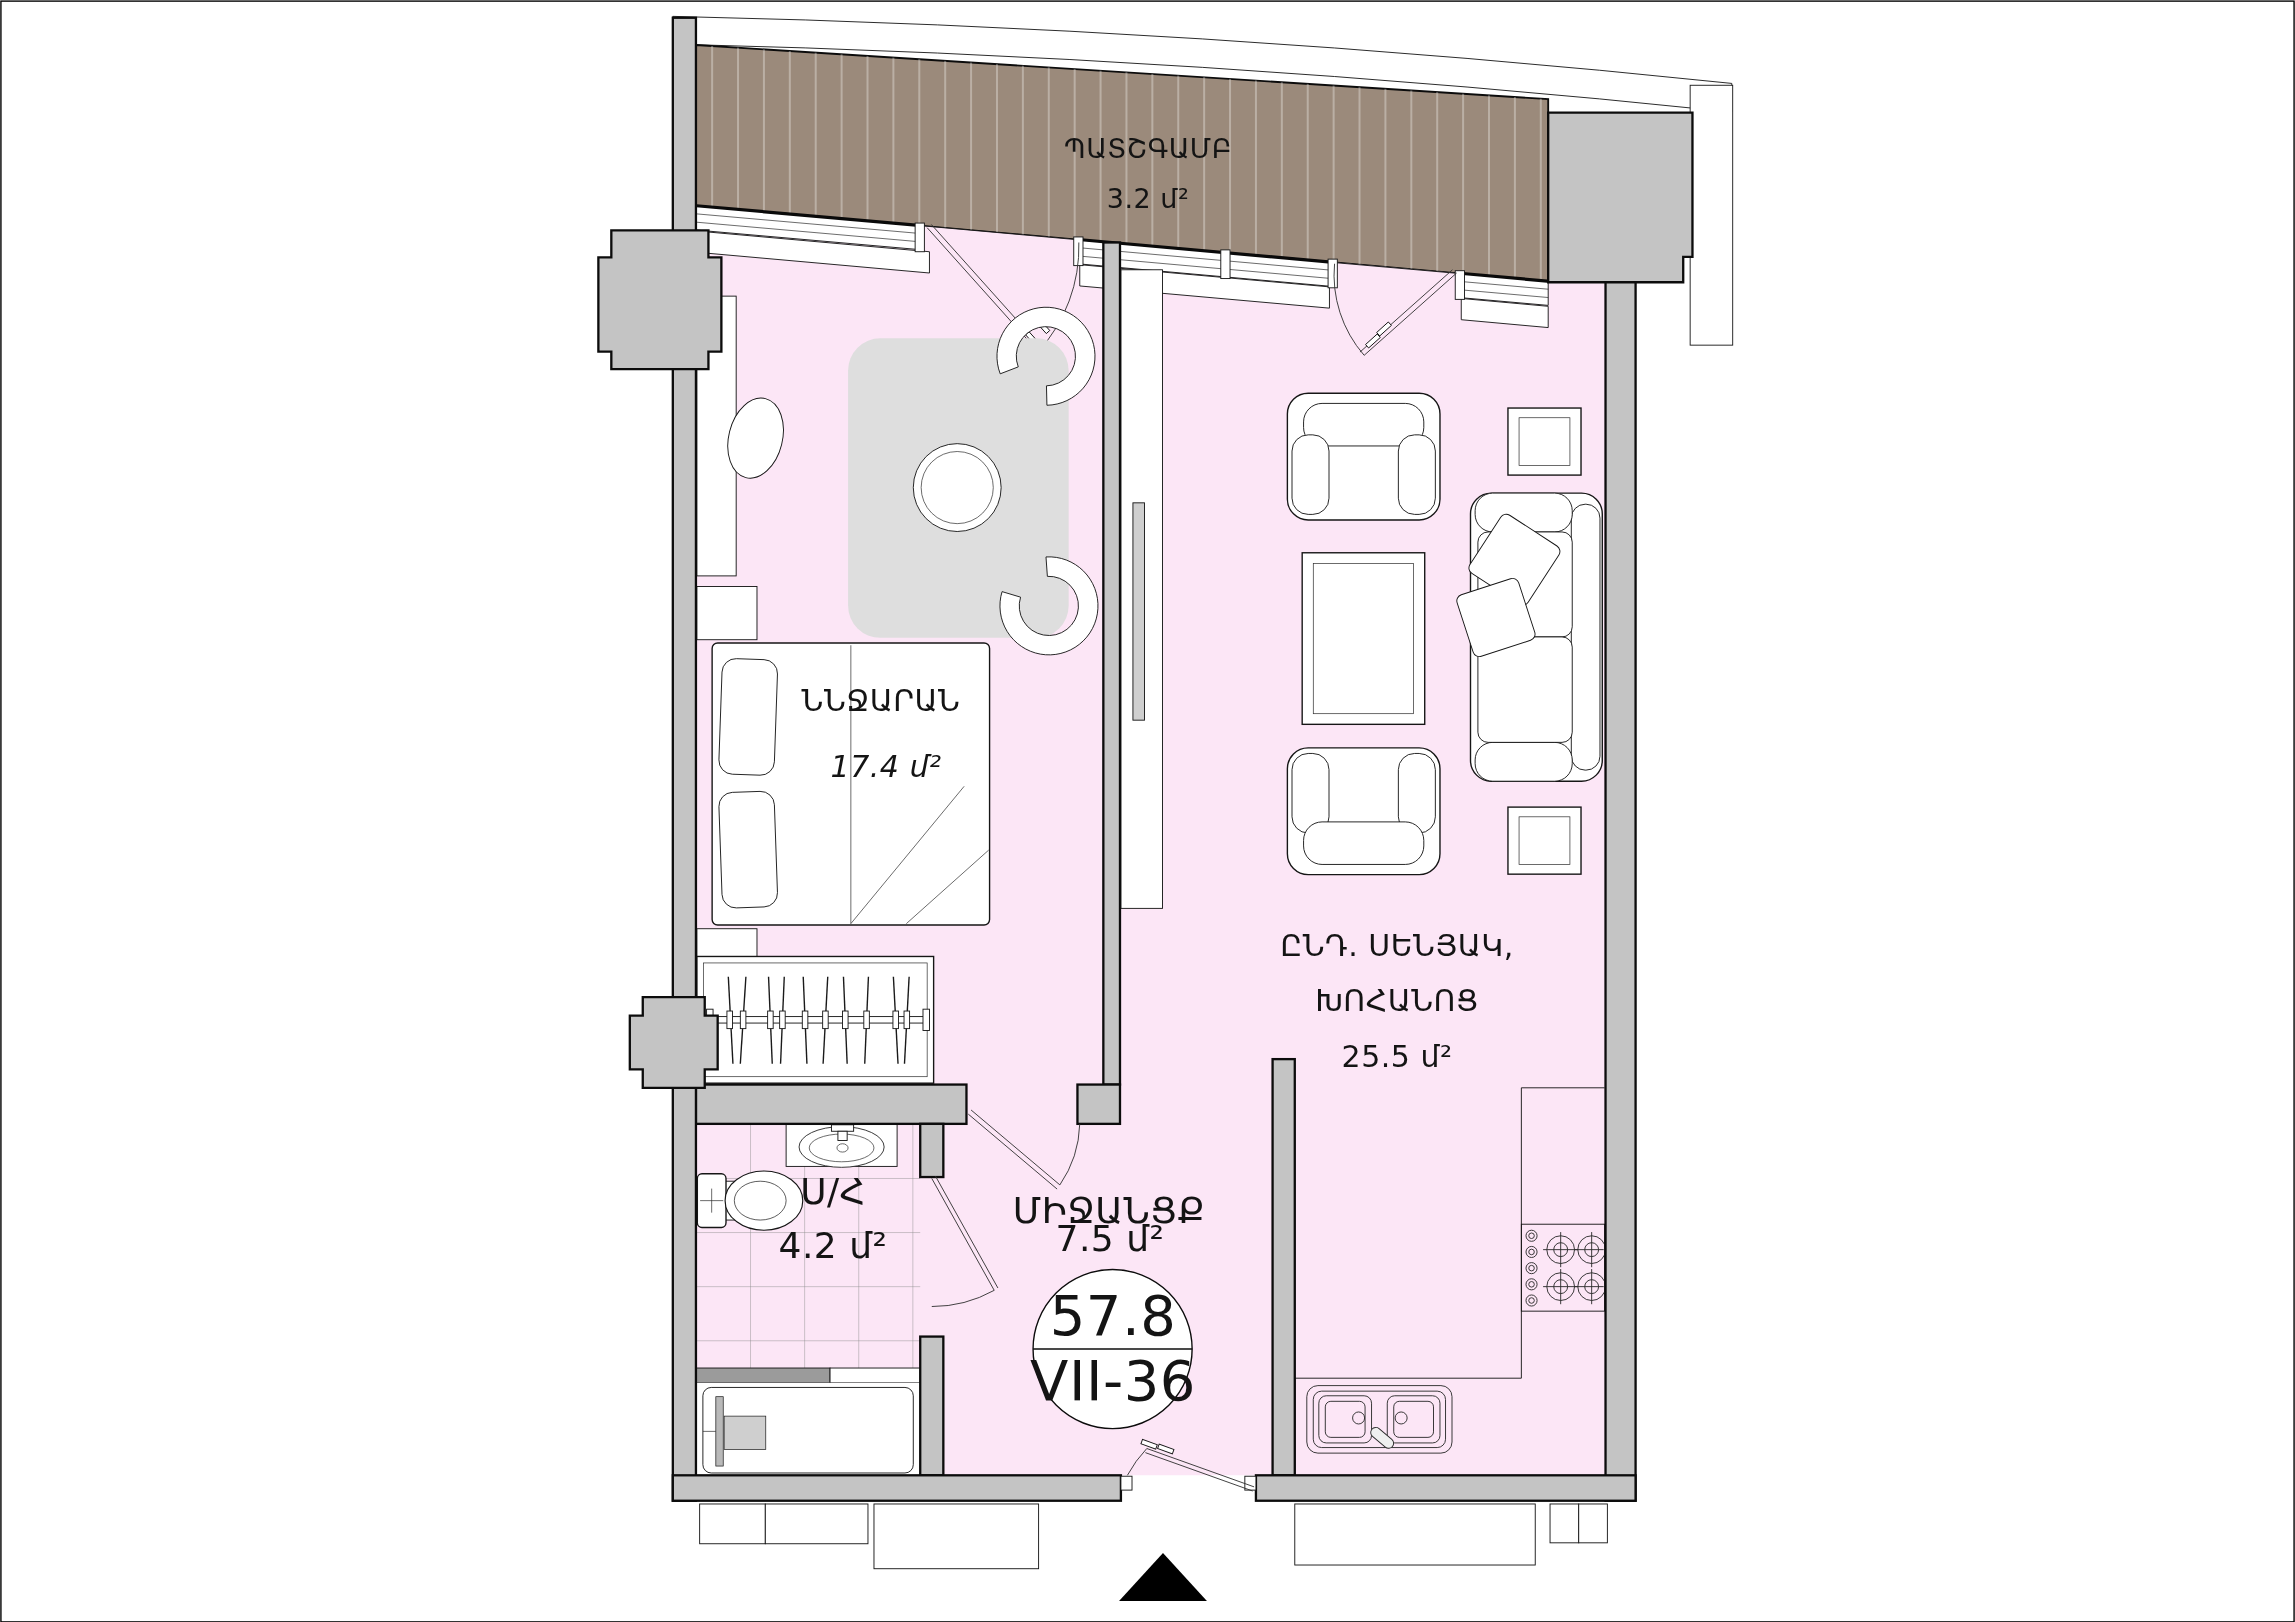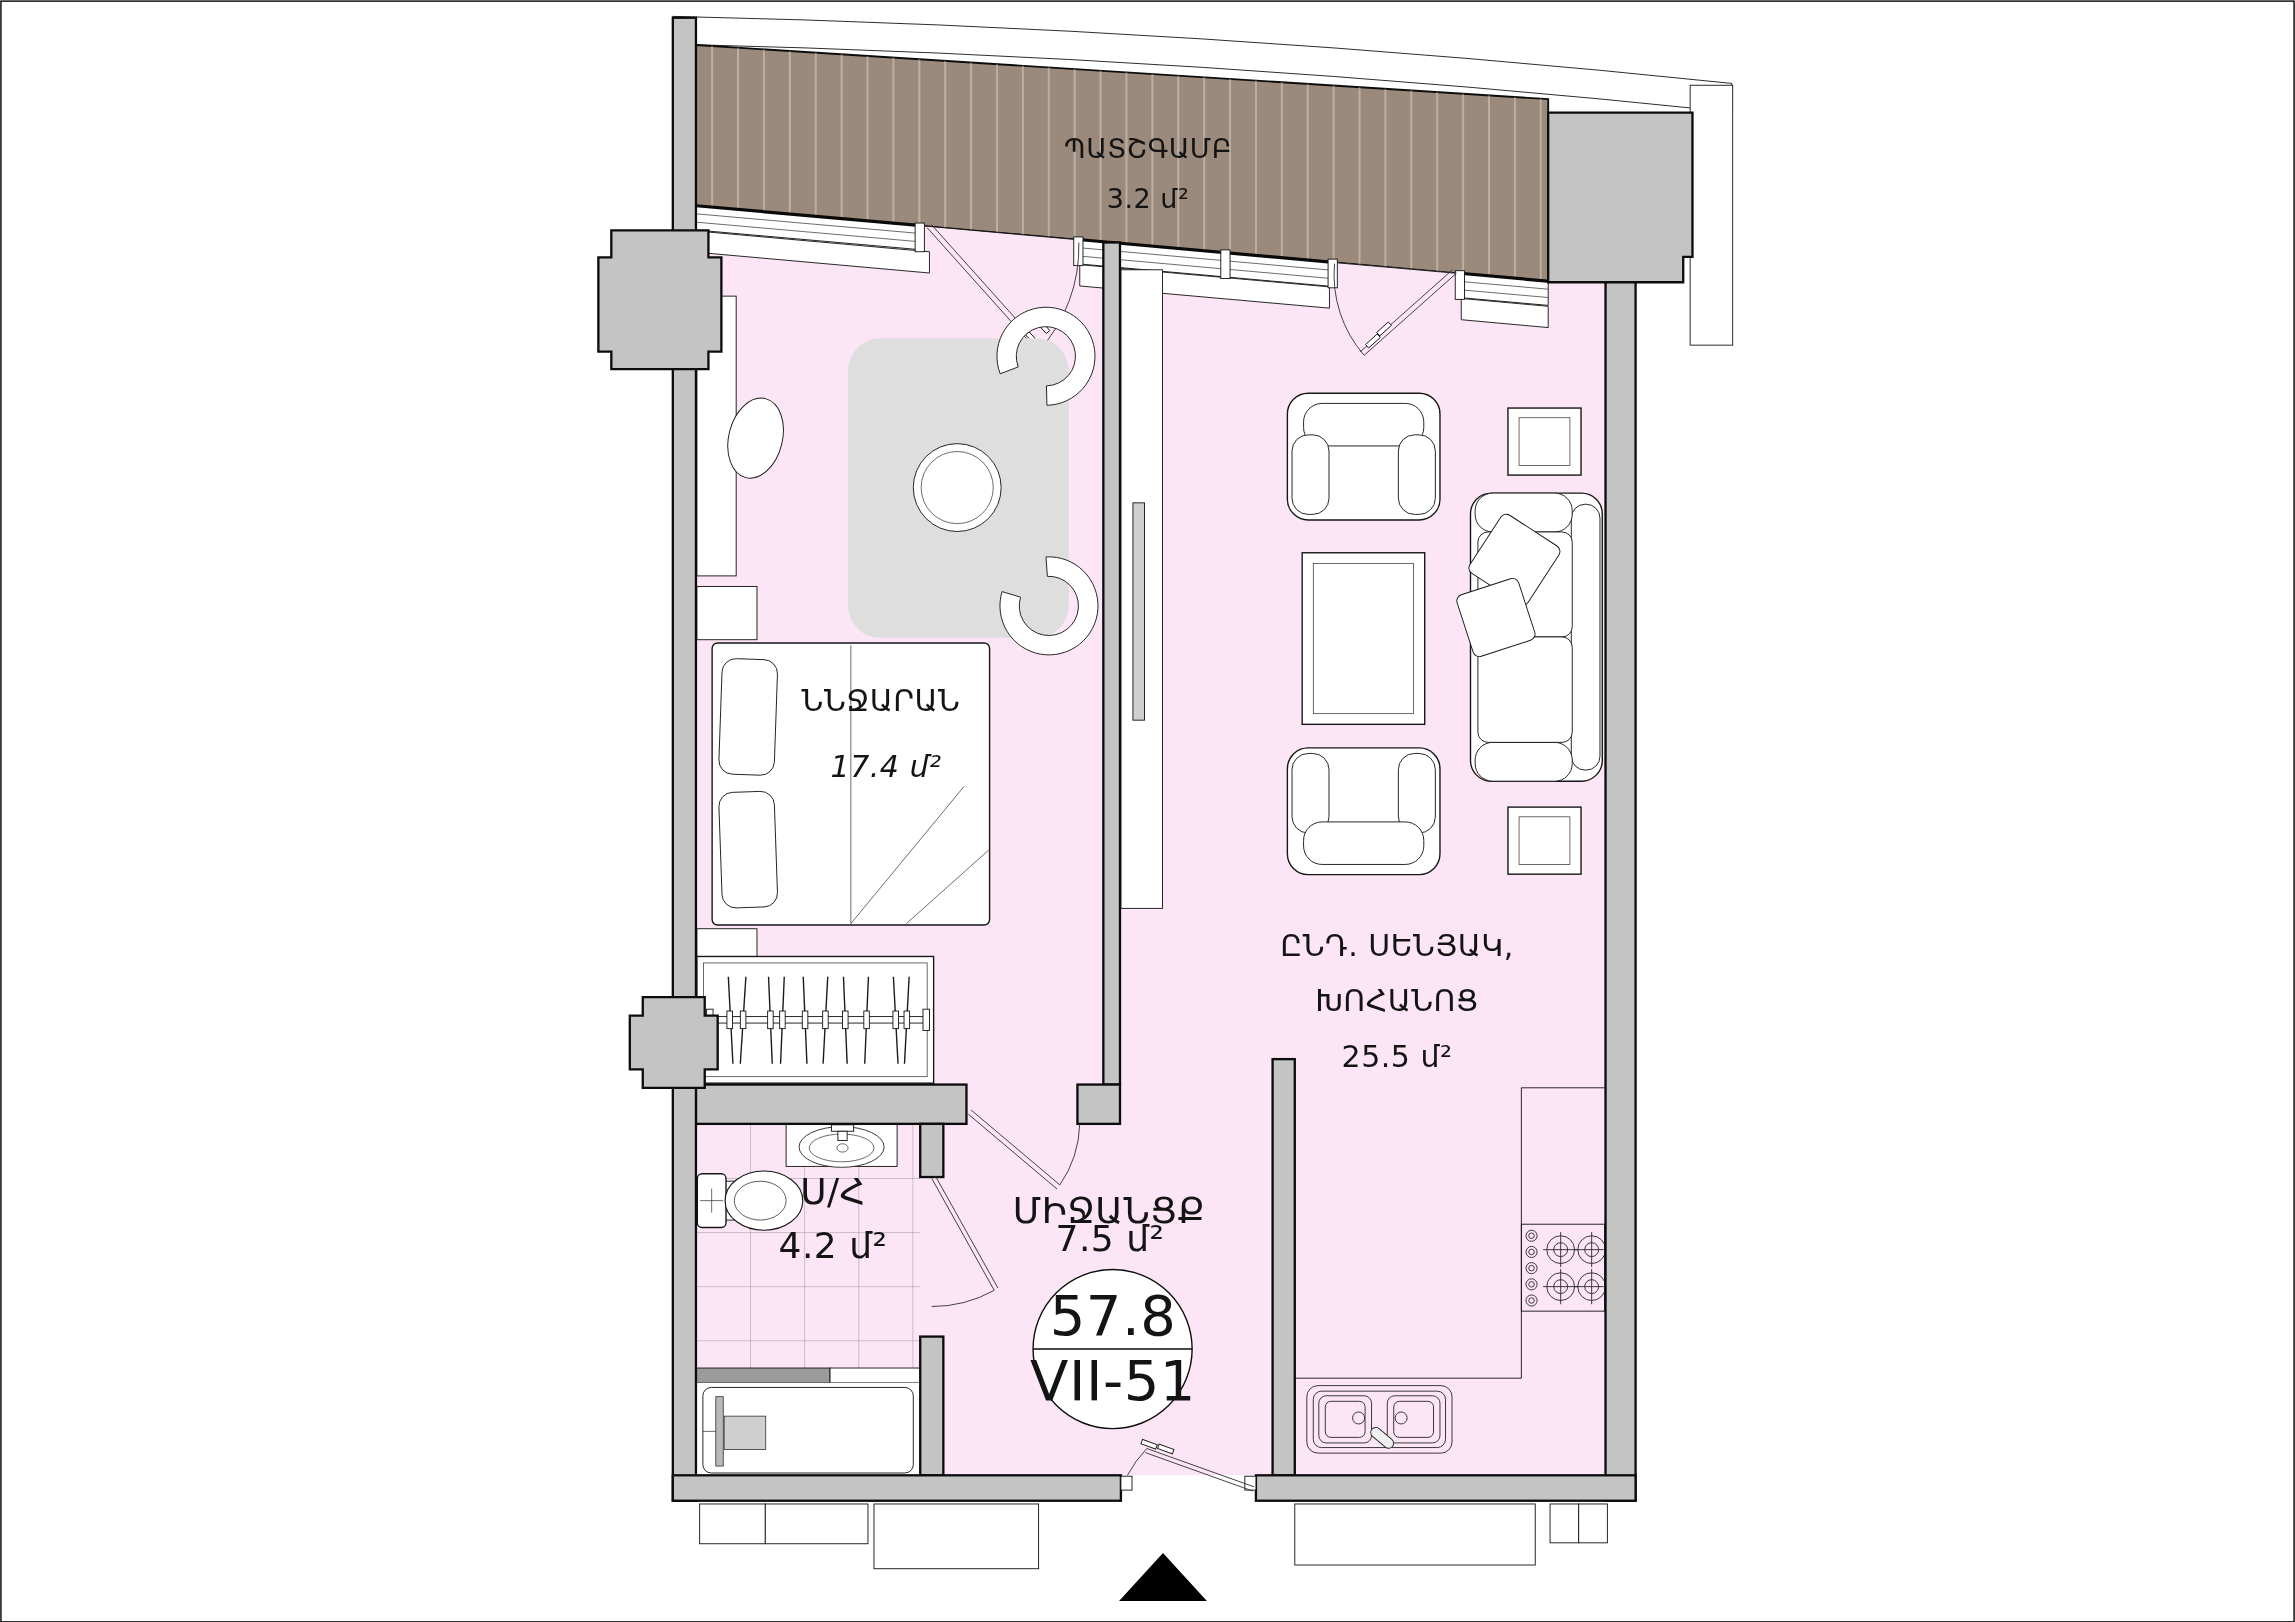--- a/index.html
+++ b/index.html
@@ -327,16 +327,16 @@
 <div class="lbl s64" style="left:1397px;top:1001px;">ԽՈՀԱՆՈՑ</div>
 <div class="lbl s64" style="left:1397px;top:1057px;">25.5 մ²</div>
 
 <div class="lbl s60" style="left:833px;top:1192px;">Ս/Հ</div>
 <div class="lbl s60" style="left:833px;top:1246px;">4.2 մ²</div>
 
 <div class="lbl s60" style="left:1109px;top:1187px;margin-top:24px;">ՄԻՋԱՆՑՔ</div>
 <div class="lbl s60" style="left:1110px;top:1239px;">7.5 մ²</div>
 
 <div class="lbl s96" style="left:1113px;top:1316px;">57.8</div>
-<div class="lbl s96" style="left:1113px;top:1381px;">VII-51</div>
+<div class="lbl s96" style="left:1113px;top:1381px;">VII-36</div>
 
 </div>
 
 
 </body></html>

